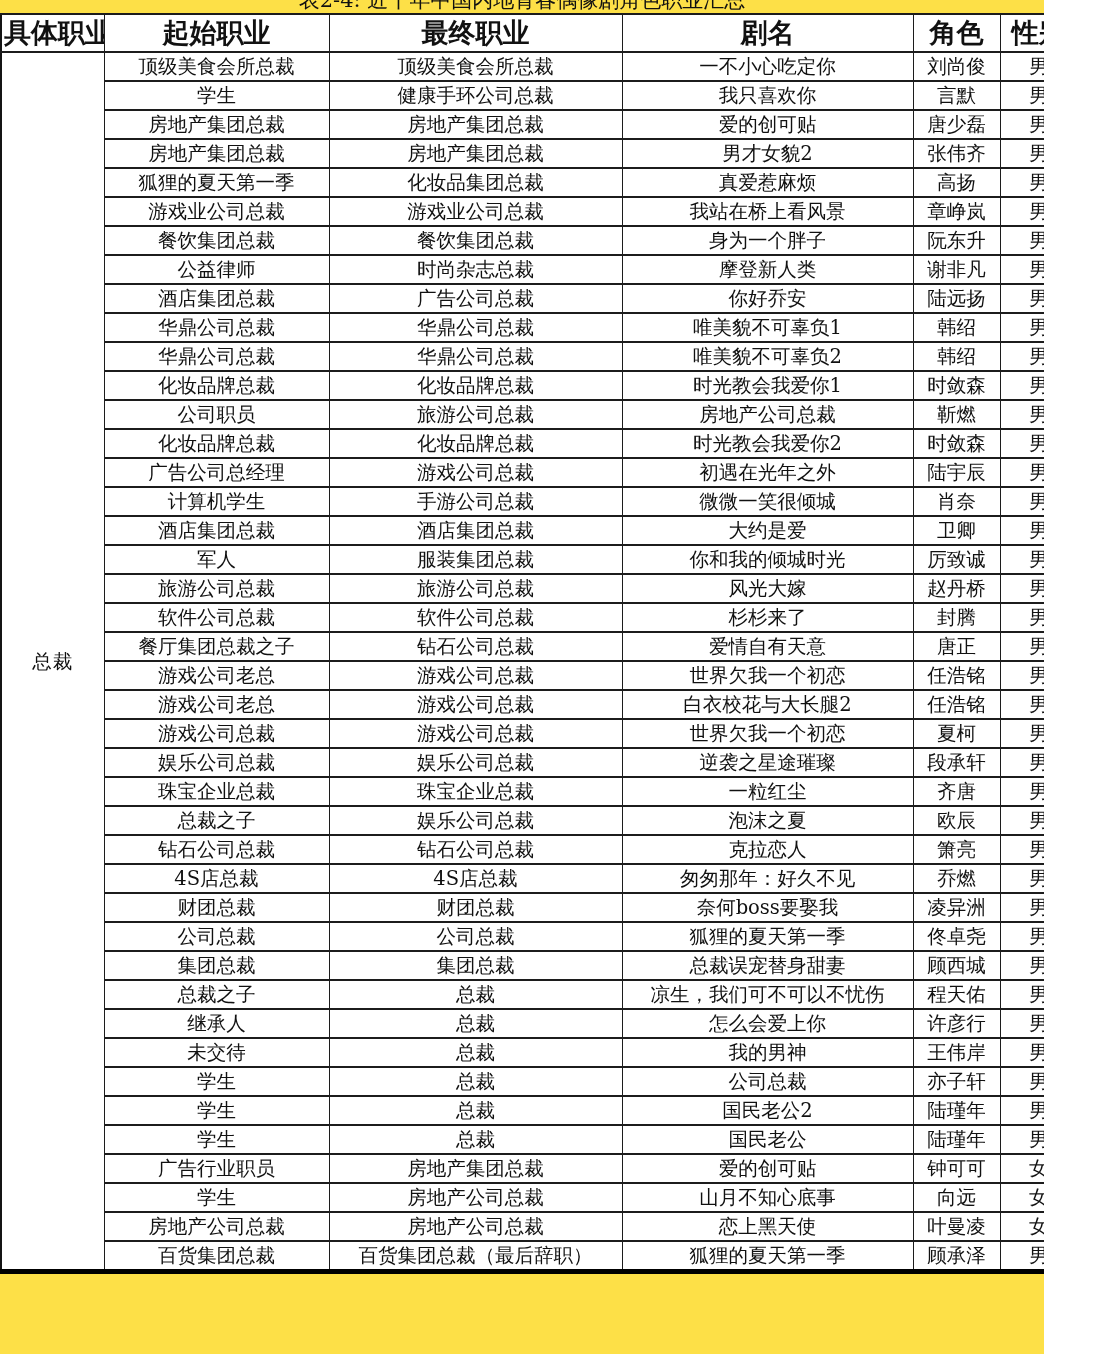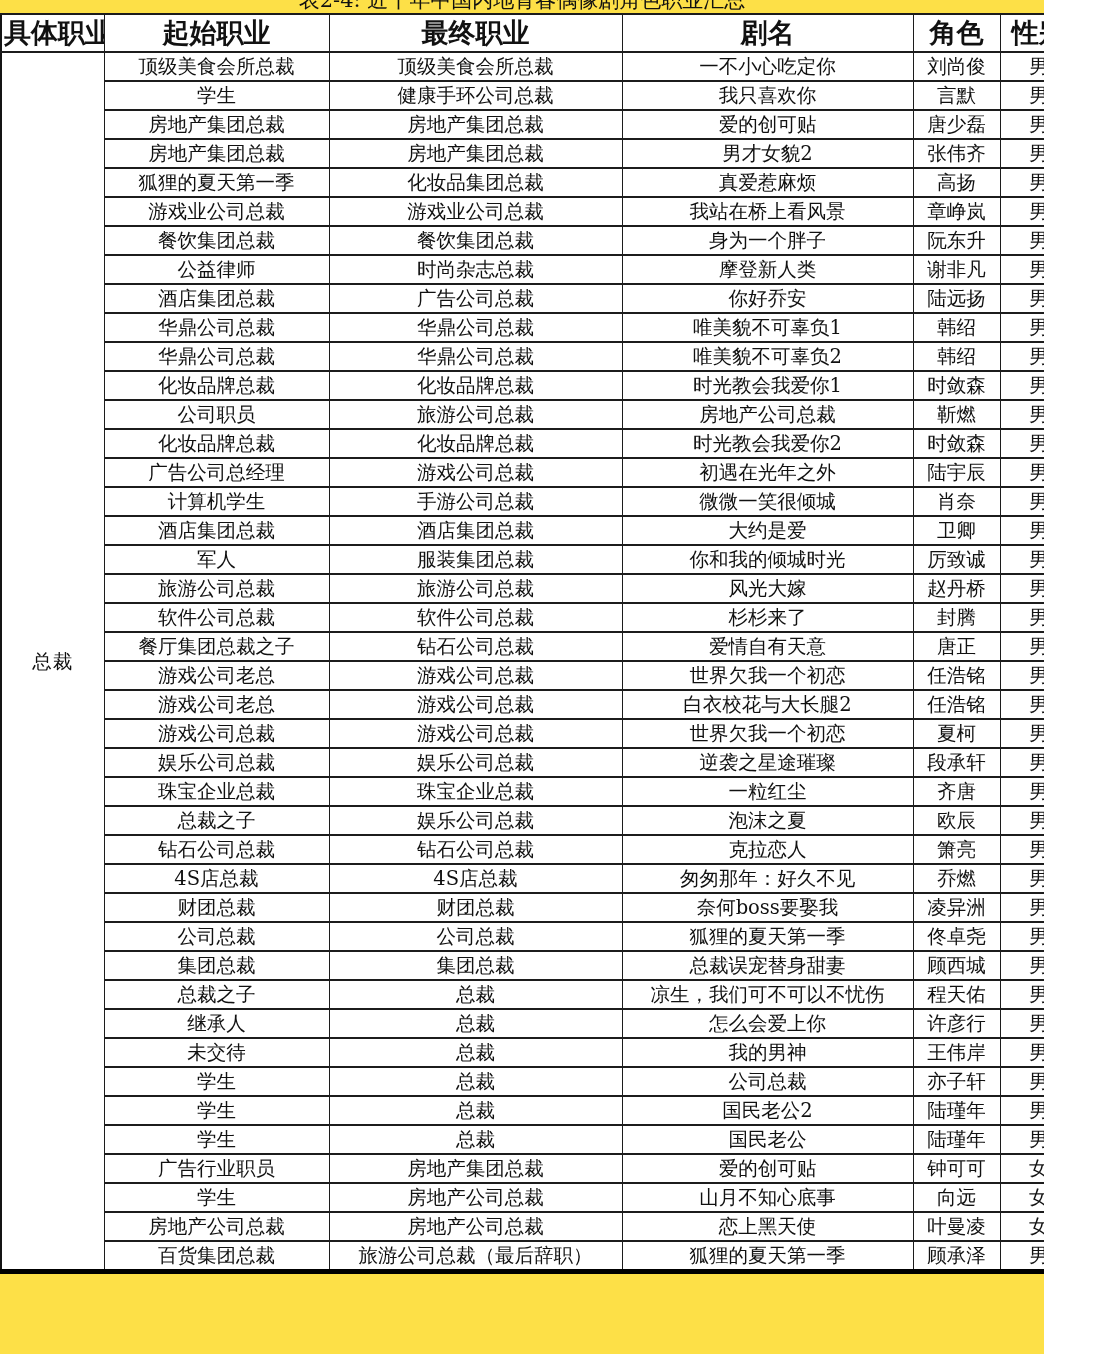--- a/index.html
+++ b/index.html
@@ -373,21 +373,21 @@
     </tr>
         <tr>
       <td>房地产公司总裁</td>
       <td>房地产公司总裁</td>
       <td>恋上黑天使</td>
       <td>叶曼凌</td>
       <td>女</td>
     </tr>
         <tr>
       <td>百货集团总裁</td>
-      <td>旅游公司总裁（最后辞职）</td>
+      <td>百货集团总裁（最后辞职）</td>
       <td>狐狸的夏天第一季</td>
       <td>顾承泽</td>
       <td>男</td>
     </tr>
       </tbody>
   </table>
 
 </div>
 
 </body></html>

